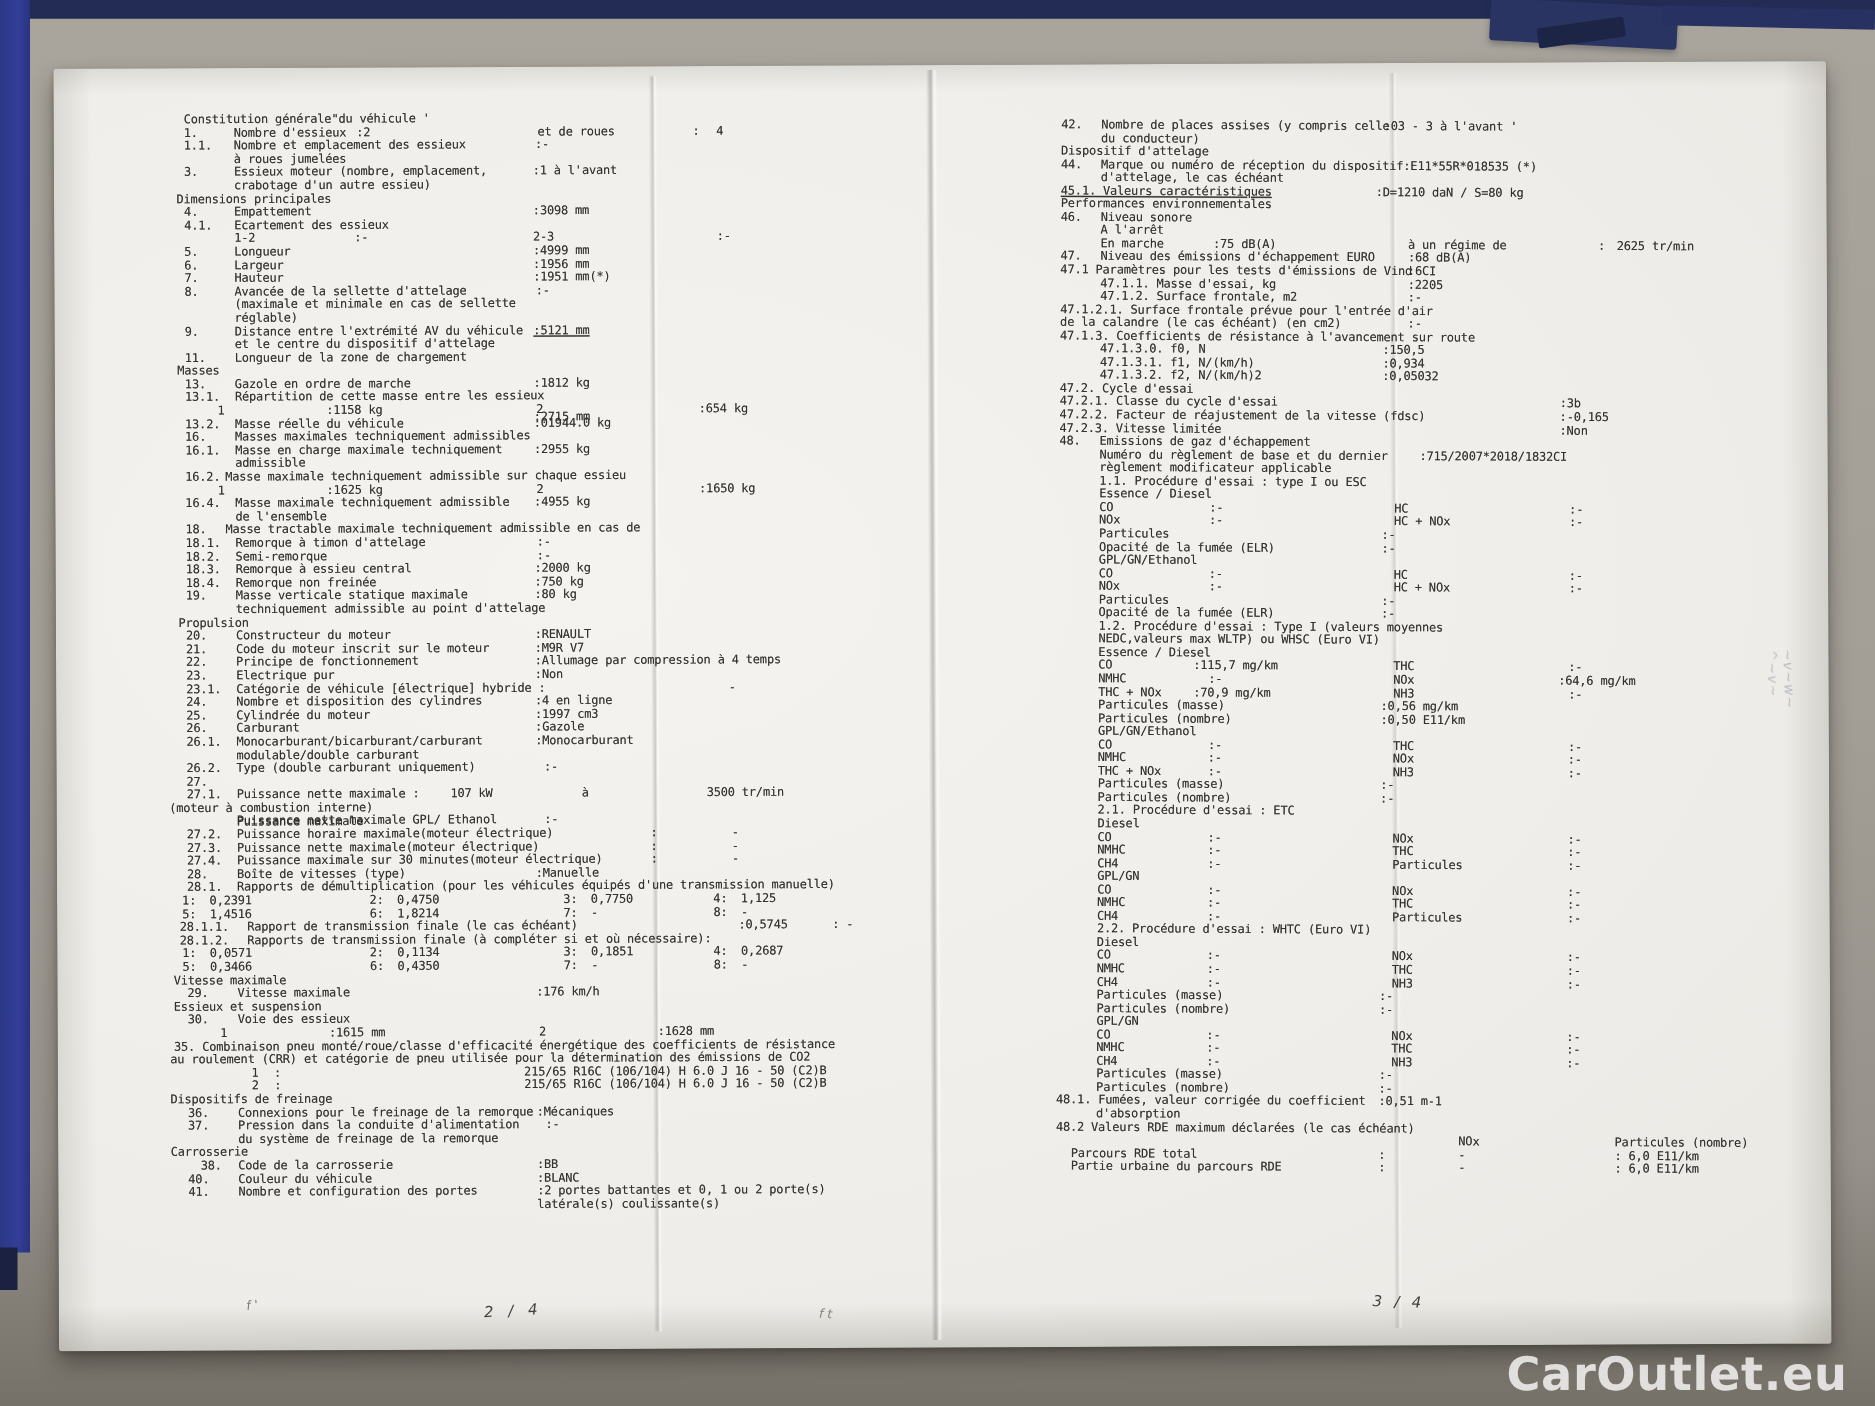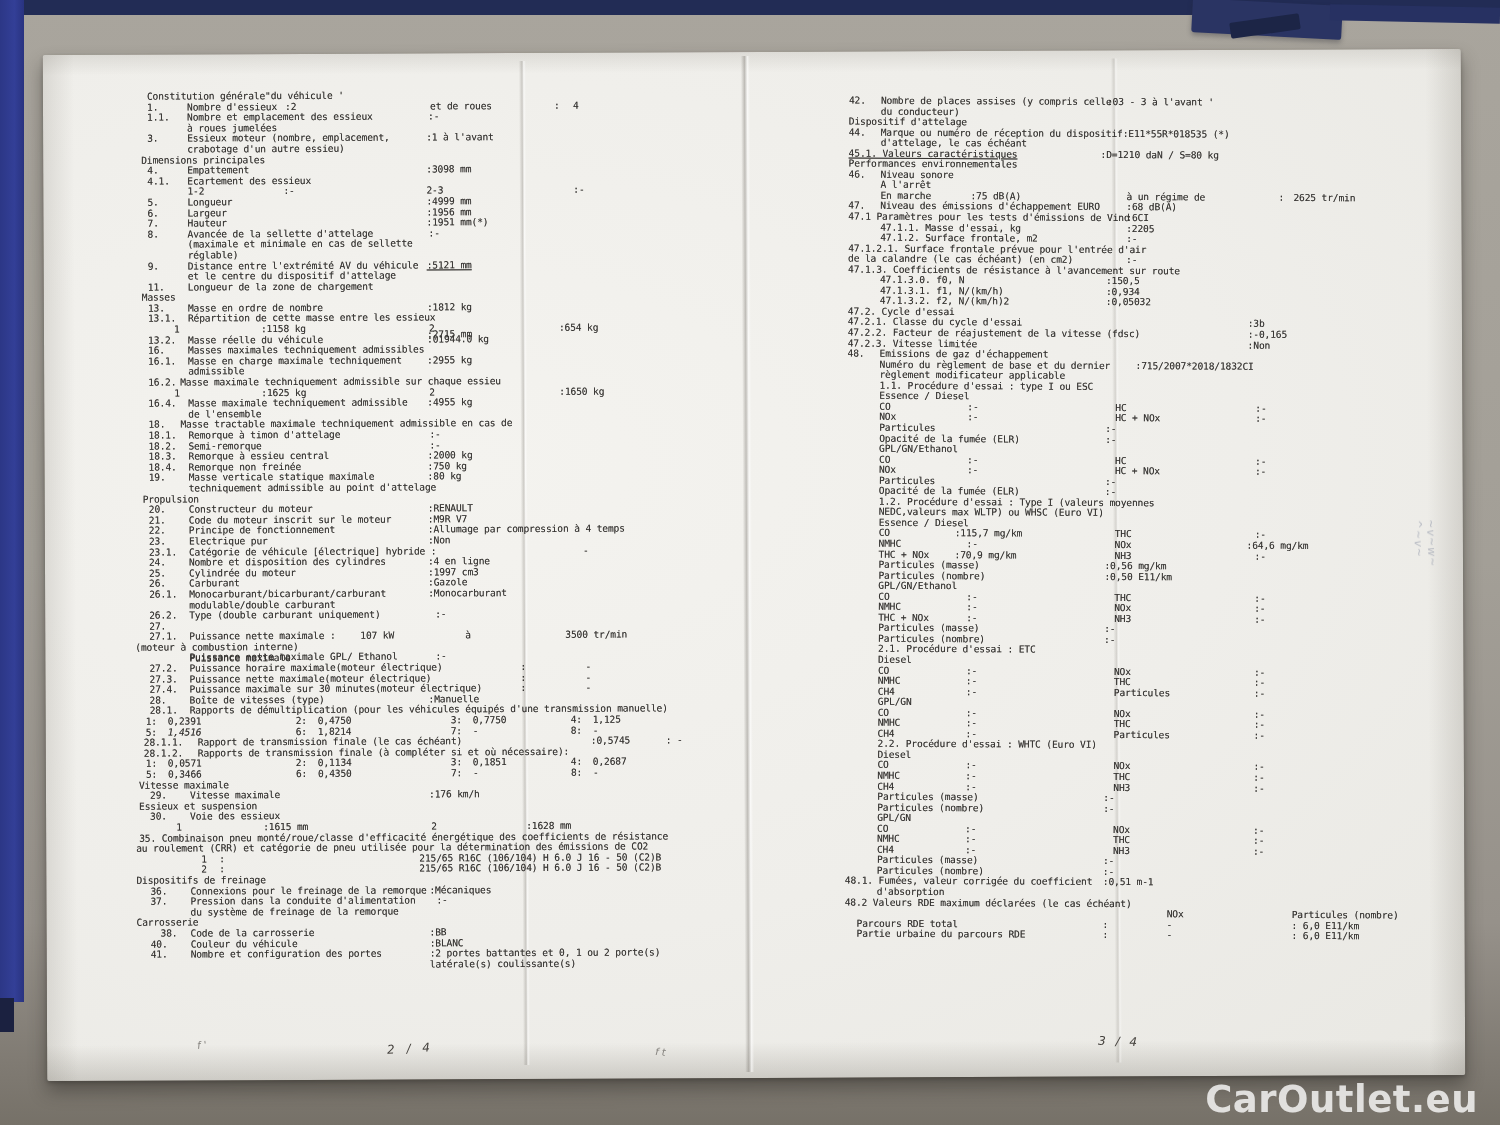--- a/index.html
+++ b/index.html
@@ -151,21 +151,21 @@
       <div class="tline">
         <span style="left: 14px;">11.</span>
         <span style="left: 54px;">Longueur de la zone de chargement</span>
         <span style="left: 293px; margin-top: 48px;">:2715 mm</span>
       </div>
       <div class="tline">
         <span style="left: 8px;">Masses</span>
       </div>
       <div class="tline">
         <span style="left: 14px;">13.</span>
-        <span style="left: 54px;">Masse en ordre de nombre</span>
+        <span style="left: 54px;">Gazole en ordre de marche</span>
         <span style="left: 293px;">:1812 kg</span>
       </div>
       <div class="tline">
         <span style="left: 14px;">13.1.</span>
         <span style="left: 54px;">Répartition de cette masse entre les essieux</span>
       </div>
       <div class="tline">
         <span style="left: 40px;">1</span>
         <span style="left: 127px;">:1158 kg</span>
         <span style="left: 295px;">2</span>
@@ -344,21 +344,21 @@
         <span style="left: 32px;">0,2391</span>
         <span style="left: 160px;">2:</span>
         <span style="left: 182px;">0,4750</span>
         <span style="left: 315px;">3:</span>
         <span style="left: 337px;">0,7750</span>
         <span style="left: 435px;">4:</span>
         <span style="left: 457px;">1,125</span>
       </div>
       <div class="tline">
         <span style="left: 10px;">5:</span>
-        <span style="left: 32px; font-style: italic;">1,4516</span>
+        <span style="left: 32px;">1,4516</span>
         <span style="left: 160px;">6:</span>
         <span style="left: 182px;">1,8214</span>
         <span style="left: 315px;">7:</span>
         <span style="left: 337px;">-</span>
         <span style="left: 435px;">8:</span>
         <span style="left: 457px;">-</span>
       </div>
       <div class="tline">
         <span style="left: 8px;">28.1.1.</span>
         <span style="left: 62px;">Rapport de transmission finale (le cas échéant)</span>

